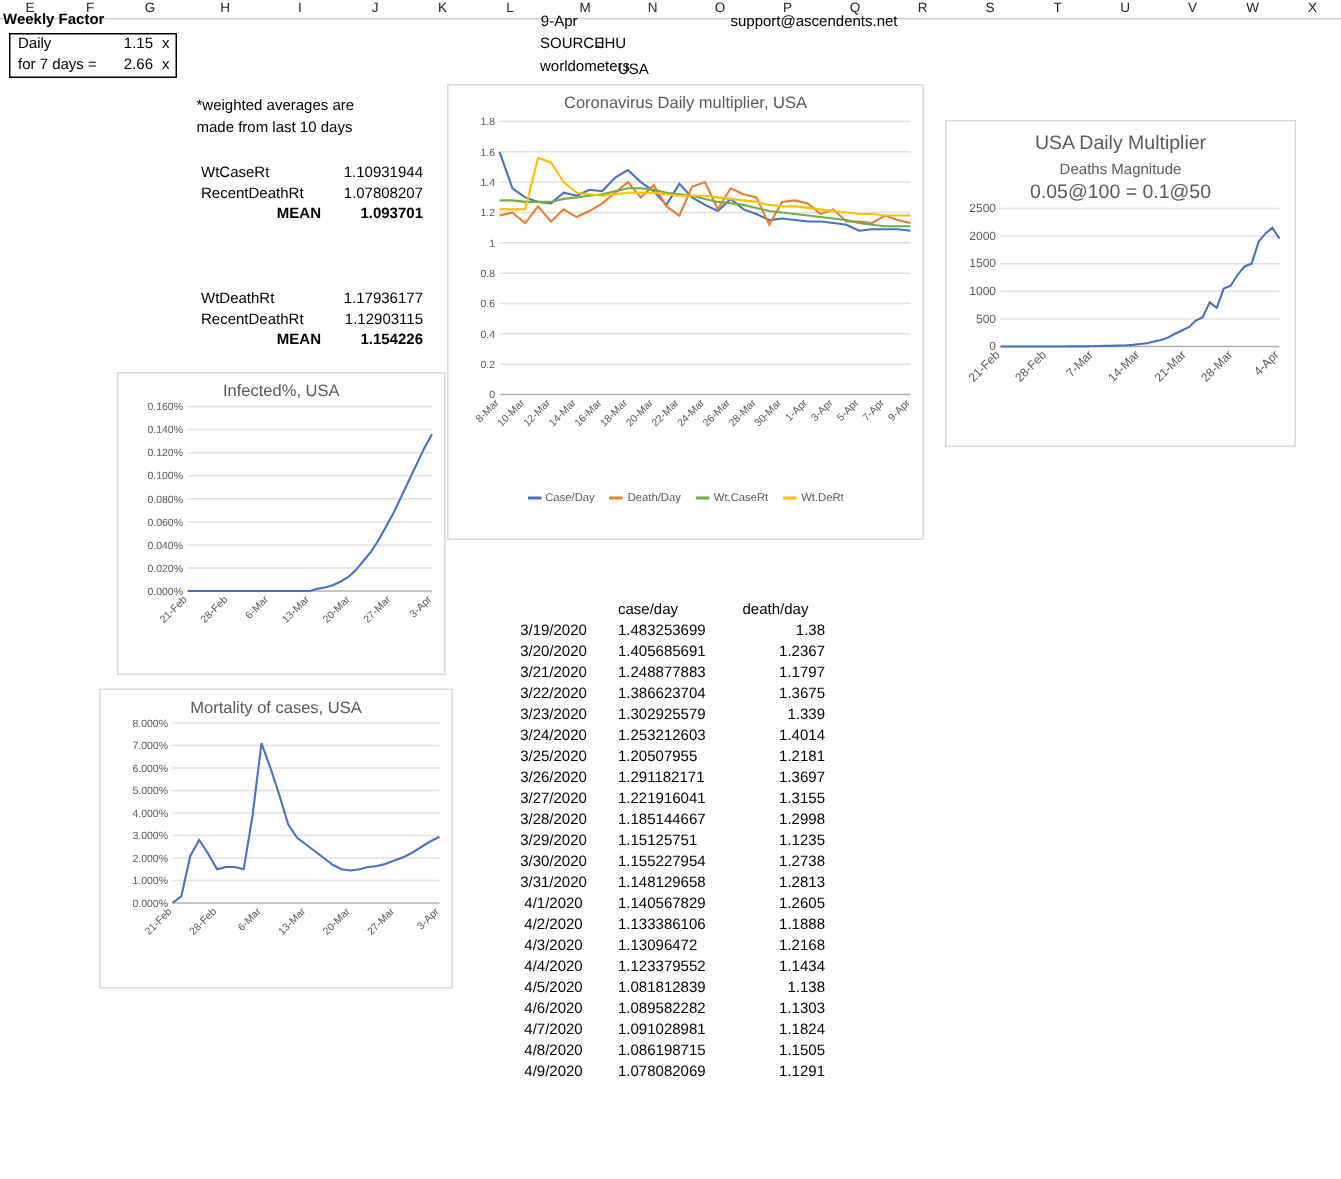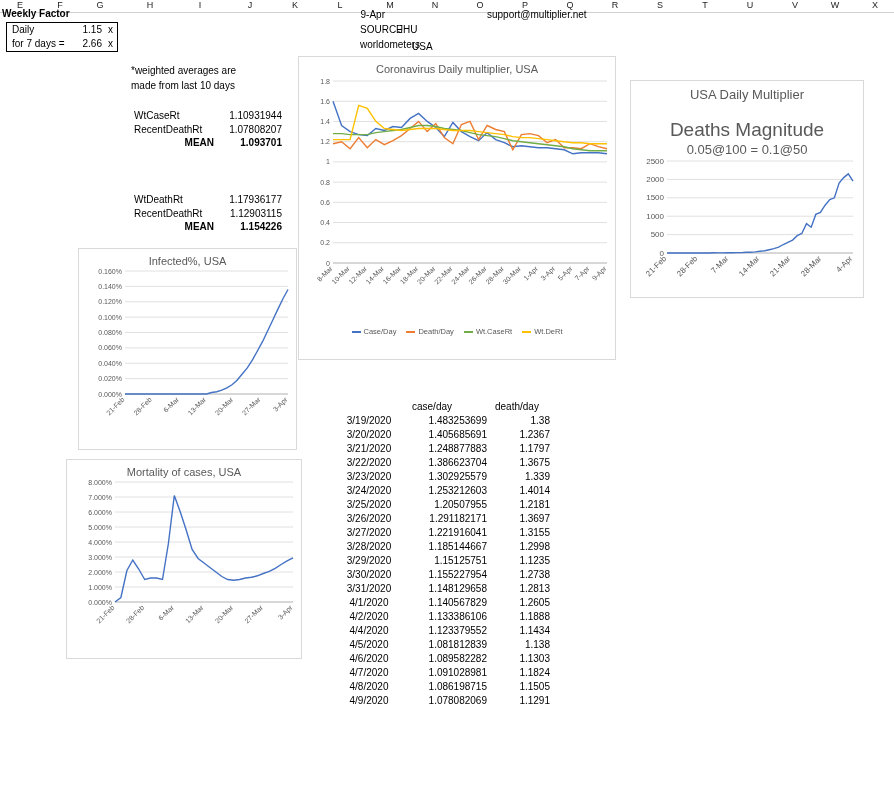--- a/index.html
+++ b/index.html
@@ -33,21 +33,21 @@
   .tick{font-size:7px;fill:#595959;}
   .tickbig{font-size:8px;fill:#595959;}
   .legend{display:flex;justify-content:center;gap:10px;margin-top:2px;}
   .legend div{display:flex;align-items:center;gap:3px;font-size:7.5px;color:#595959;}
   .lswatch{width:9px;height:2px;display:inline-block;}
   
   .dtable{position:absolute;left:330px;top:400px;font-size:10px;}
   .dtable table{border-collapse:collapse;}
   .dtable td{padding:0 4px;height:14px;line-height:14px;white-space:nowrap;}
   .dtable td.c1{text-align:center;width:70px;}
-  .dtable td.c2{text-align:right;width:75px;}
+  .dtable td.c2{width:75px;}
   .dtable td.c3{text-align:right;width:55px;}
   .dtable td.h{text-align:left;}
 </style>
 </head>
 <body>
 
 <div class="colhdr">
     <span style="left: 10px; width: 20px;">E</span>
     <span style="left: 50px; width: 20px;">F</span>
     <span style="left: 90px; width: 20px;">G</span>
@@ -79,21 +79,21 @@
   <div class="t" style="left:12px;top:38px;">for 7 days =</div>
   <div class="t tr" style="left:60px;top:38px;width:42px;">2.66</div>
   <div class="t" style="left:108px;top:38px;">x</div>
 </div>
 
 <div class="t tr" style="left:355px;top:9px;width:30px;">9-Apr</div>
 <div class="t" style="left:412px;top:9px;margin-top:32px;">USA</div>
 <div class="t" style="left:360px;top:24px;">SOURCE</div>
 <div class="t" style="left:398px;top:24px;">JHU</div>
 <div class="t" style="left:360px;top:39px;">worldometers</div>
-<div class="t" style="left:487px;top:9px;">support@multiplier.net</div>
+<div class="t" style="left:487px;top:9px;">support@ascendents.net</div>
 
 <div class="t" style="left:131px;top:65px;">*weighted averages are</div>
 <div class="t" style="left:131px;top:80px;">made from last 10 days</div>
 
 <div class="t" style="left:134px;top:110px;">WtCaseRt</div>
 <div class="t tr" style="left:200px;top:110px;width:82px;">1.10931944</div>
 <div class="t" style="left:134px;top:124px;">RecentDeathRt</div>
 <div class="t tr" style="left:200px;top:124px;width:82px;">1.07808207</div>
 <div class="t tb tr" style="left:134px;top:137px;width:80px;">MEAN</div>
 <div class="t tb tr" style="left:200px;top:137px;width:82px;">1.093701</div>
@@ -165,21 +165,21 @@
       </div>
       <div>
         <span class="lswatch" style="background: rgb(255, 192, 0);"></span>
         <span>Wt.DeRt</span>
       </div>
     </div>
 </div>
 
 <div class="chart big" id="chart-deaths-magnitude" style="left:630px;top:80px;width:232px;height:216px;">
   <div class="title" style="font-size:13px;">USA Daily Multiplier</div>
-  <div class="title" style="font-size:19px;margin-top:17px;">Deaths Magnitude</div>
+  <div class="title" style="font-size:10px;margin-top:6px;">Deaths Magnitude</div>
   <div class="title" style="font-size:13px;margin-top:1px;">0.05@100 = 0.1@50</div>
   <svg width="232" height="140" viewBox="0 0 232 140">
       <line x1="36" x2="222" y1="96" y2="96" class="ax"></line>
       <text x="33" y="98.5" text-anchor="end" class="tickbig">0</text>
       <line x1="36" x2="222" y1="77.6" y2="77.6" class="gl"></line>
       <text x="33" y="80.1" text-anchor="end" class="tickbig">500</text>
       <line x1="36" x2="222" y1="59.199999999999996" y2="59.199999999999996" class="gl"></line>
       <text x="33" y="61.699999999999996" text-anchor="end" class="tickbig">1000</text>
       <line x1="36" x2="222" y1="40.800000000000004" y2="40.800000000000004" class="gl"></line>
       <text x="33" y="43.300000000000004" text-anchor="end" class="tickbig">1500</text>
@@ -341,20 +341,25 @@
           <td class="c1">4/1/2020</td>
           <td class="c2">1.140567829</td>
           <td class="c3">1.2605</td>
         </tr>
         <tr>
           <td class="c1">4/2/2020</td>
           <td class="c2">1.133386106</td>
           <td class="c3">1.1888</td>
         </tr>
         <tr>
+          <td class="c1">4/3/2020</td>
+          <td class="c2">1.13096472</td>
+          <td class="c3">1.2168</td>
+        </tr>
+        <tr>
           <td class="c1">4/4/2020</td>
           <td class="c2">1.123379552</td>
           <td class="c3">1.1434</td>
         </tr>
         <tr>
           <td class="c1">4/5/2020</td>
           <td class="c2">1.081812839</td>
           <td class="c3">1.138</td>
         </tr>
         <tr>

